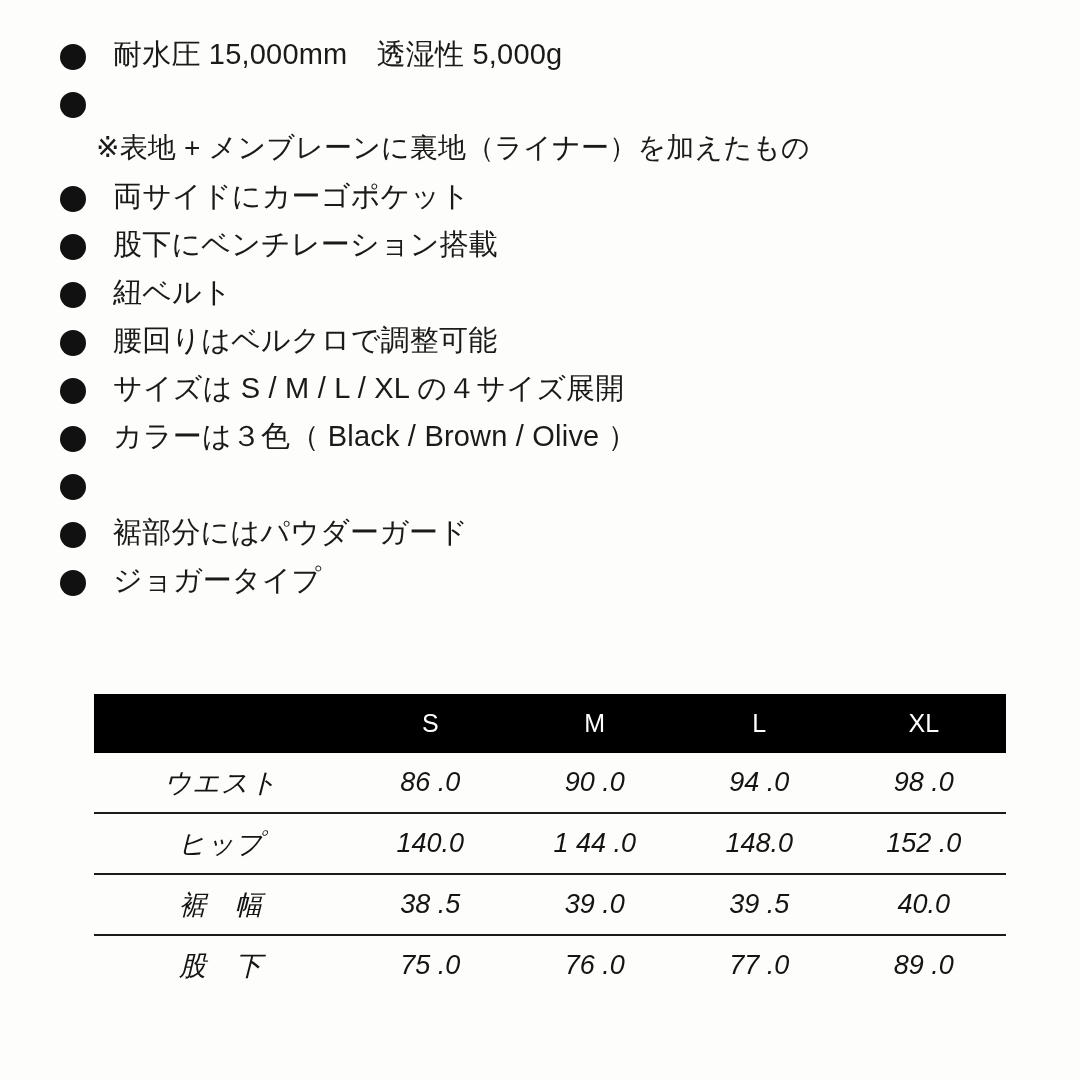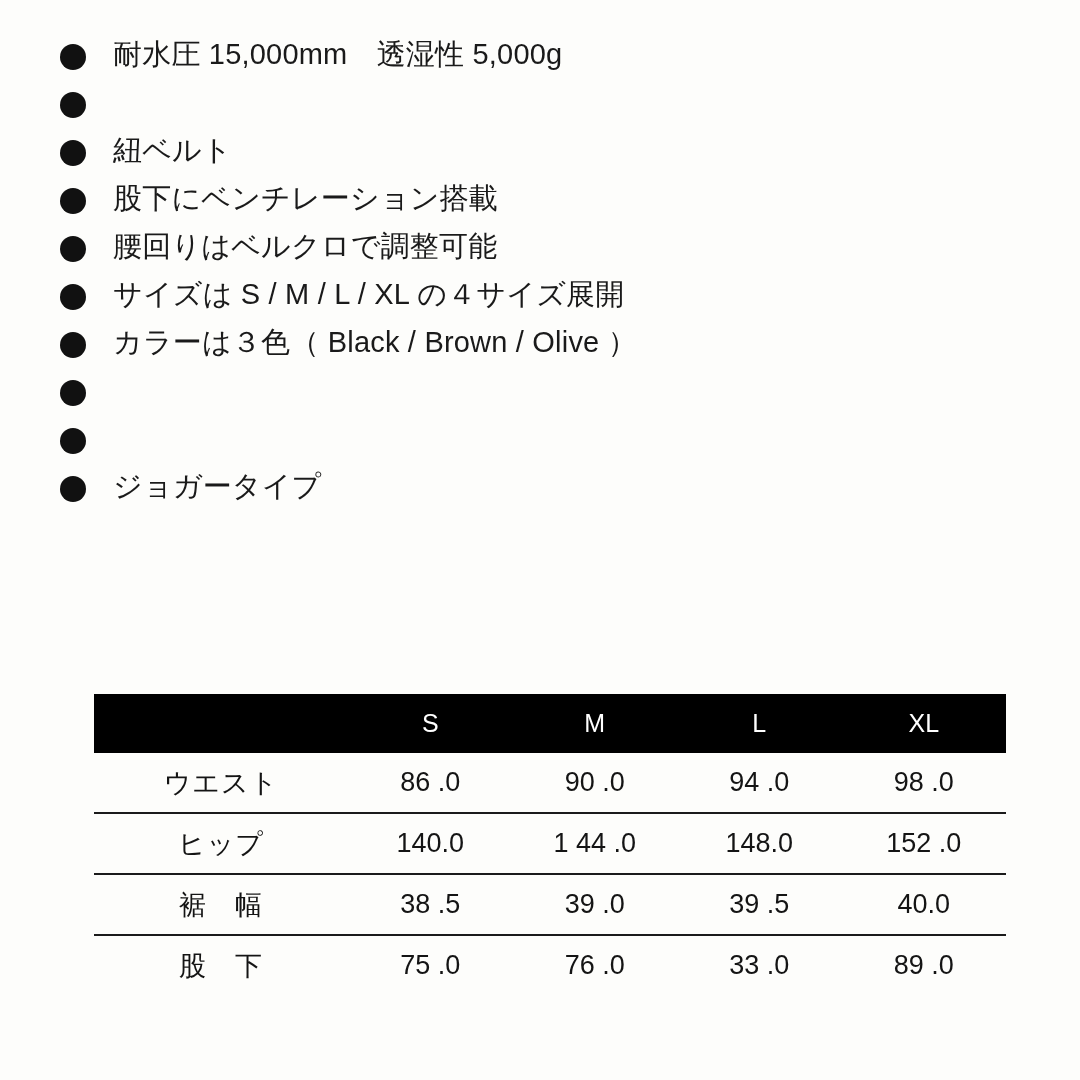--- a/index.html
+++ b/index.html
@@ -79,20 +79,21 @@
   .size-table thead th.corner {
     width: 252px;
   }
   .size-table tbody td {
     height: 57px;
     font-size: 27px;
     text-align: center;
     vertical-align: middle;
     border-bottom: 2px solid #1b1b1b;
     color: #141414;
+    font-style: italic;
   }
   .size-table tbody tr:last-child td {
     border-bottom: none;
   }
   .size-table tbody td.rowlabel {
     text-align: center;
     font-size: 27px;
     letter-spacing: 1px;
   }
 </style>
@@ -102,45 +103,53 @@
 <div class="page">
 
   <ul class="features" id="feature-list">
       <li class="feature-row">
         <span class="bullet"></span>
         <span class="feature-text">耐水圧 15,000mm　透湿性 5,000g</span>
       </li>
       <li class="feature-row">
         <span class="bullet"></span>
       </li>
+      <li class="feature-row sub">
+        <span class="feature-text">※表地 + メンブレーンに裏地（ライナー）を加えたもの</span>
+      </li>
       <li class="feature-row">
         <span class="bullet"></span>
-        <span class="feature-text">紐ベルト</span>
+        <span class="feature-text">両サイドにカーゴポケット</span>
       </li>
       <li class="feature-row">
         <span class="bullet"></span>
         <span class="feature-text">股下にベンチレーション搭載</span>
+      </li>
+      <li class="feature-row">
+        <span class="bullet"></span>
+        <span class="feature-text">紐ベルト</span>
       </li>
       <li class="feature-row">
         <span class="bullet"></span>
         <span class="feature-text">腰回りはベルクロで調整可能</span>
       </li>
       <li class="feature-row">
         <span class="bullet"></span>
         <span class="feature-text">サイズは S / M / L / XL の４サイズ展開</span>
       </li>
       <li class="feature-row">
         <span class="bullet"></span>
         <span class="feature-text">カラーは３色（ Black / Brown / Olive ）</span>
       </li>
       <li class="feature-row">
         <span class="bullet"></span>
       </li>
       <li class="feature-row">
         <span class="bullet"></span>
+        <span class="feature-text">裾部分にはパウダーガード</span>
       </li>
       <li class="feature-row">
         <span class="bullet"></span>
         <span class="feature-text">ジョガータイプ</span>
       </li>
     </ul>
 
   <table class="size-table">
     <thead>
       <tr id="size-head-row">
@@ -170,19 +179,19 @@
           <td class="rowlabel">裾　幅</td>
           <td>38 .5</td>
           <td>39 .0</td>
           <td>39 .5</td>
           <td>40.0</td>
         </tr>
         <tr>
           <td class="rowlabel">股　下</td>
           <td>75 .0</td>
           <td>76 .0</td>
-          <td>33 .0</td>
+          <td>77 .0</td>
           <td>89 .0</td>
         </tr>
       </tbody>
   </table>
 
 </div>
 
 </body></html>

